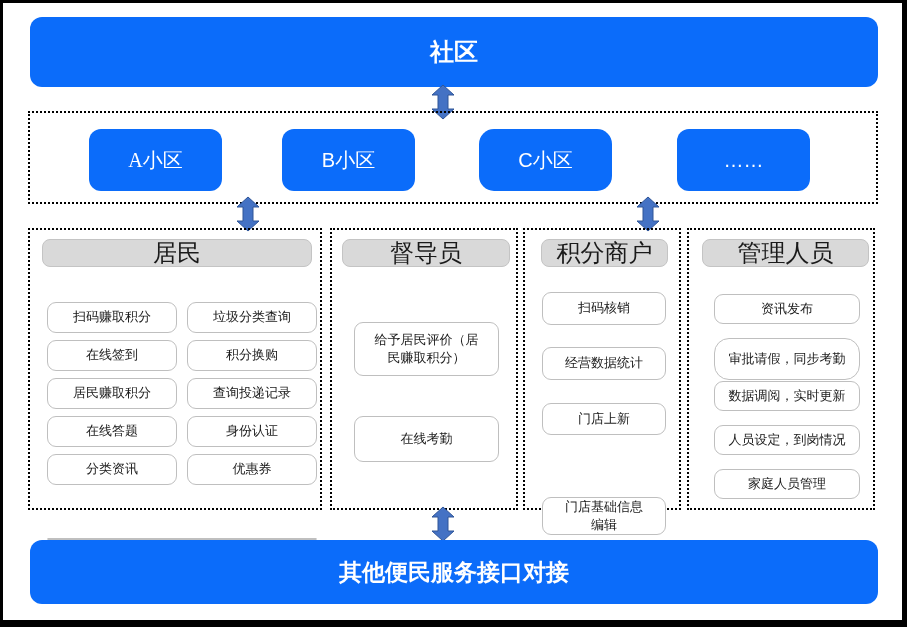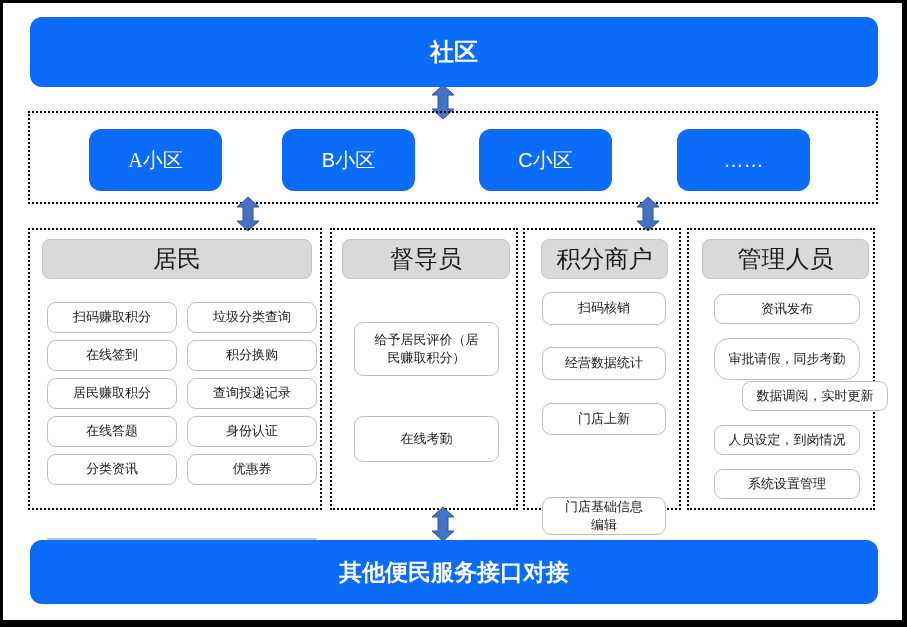--- a/index.html
+++ b/index.html
@@ -28,21 +28,21 @@
     background:#0b6cfa; border-radius:12px;
     display:flex; align-items:center; justify-content:center;
     color:#fff; font-size:20px;
   }
   .col { top:225px; height:282px; }
   .col-residents   { left:25px;  width:294px; }
   .col-supervisors { left:327px; width:188px; }
   .col-merchants   { left:520px; width:158px; }
   .col-admins      { left:684px; width:188px; }
   .colhead {
-    position:absolute; top:9px; height:40px;
+    position:absolute; top:9px; height:28px;
     background:#d9d9d9; border:1px solid #c4c4c4; border-radius:8px;
     display:flex; align-items:center; justify-content:center;
     font-size:24px; color:#1a1a1a;
   }
   .item {
     position:absolute; background:#fff;
     border:1px solid #bfbfbf; border-radius:9px;
     display:flex; align-items:center; justify-content:center;
     font-size:13px; color:#1a1a1a; text-align:center;
     line-height:1.4; overflow:hidden;
@@ -71,21 +71,21 @@
     <path d="M12 1 L23 11 H17 V25 H23 L12 35 L1 25 H7 V11 H1 Z" fill="#4472c4" stroke="#2f5597" stroke-width="1" stroke-linejoin="round"></path>
   </svg>
 
   <div class="dotbox districts">
     <div class="pill" style="left:59px;font-family:Liberation Serif, serif;">
       <span>A小区</span>
     </div>
     <div class="pill" style="left:252px;">
       <span>B小区</span>
     </div>
-    <div class="pill" style="left:449px;">
+    <div class="pill" style="left:449px;border-radius:15px;">
       <span>C小区</span>
     </div>
     <div class="pill" style="left:647px;">
       <span>……</span>
     </div>
   </div>
 
   <svg class="arrow" style="left:233px; top:193px;" viewBox="0 0 24 36">
     <path d="M12 1 L23 11 H17 V25 H23 L12 35 L1 25 H7 V11 H1 Z" fill="#4472c4" stroke="#2f5597" stroke-width="1" stroke-linejoin="round"></path>
   </svg>
@@ -133,23 +133,23 @@
       <span class="wrap-shop">门店基础信息编辑</span>
     </div>
   </div>
 
   <div class="dotbox col col-admins">
     <div class="colhead" style="left:13px; width:167px;">
       <span>管理人员</span>
     </div>
     <div class="item" style="left:25px; top:64px;  width:146px; height:30px;">资讯发布</div>
     <div class="item" style="left:25px; top:108px; width:146px; height:42px;border-radius:15px;">审批请假，同步考勤</div>
-    <div class="item" style="left:25px; top:151px; width:146px; height:30px;margin-left:28px;">数据调阅，实时更新</div>
+    <div class="item" style="left:25px; top:151px; width:146px; height:30px;">数据调阅，实时更新</div>
     <div class="item" style="left:25px; top:195px; width:146px; height:30px;">人员设定，到岗情况</div>
-    <div class="item" style="left:25px; top:239px; width:146px; height:30px;">系统设置管理</div>
+    <div class="item" style="left:25px; top:239px; width:146px; height:30px;">家庭人员管理</div>
   </div>
 
   <svg class="arrow" style="left:428px; top:503px;" viewBox="0 0 24 36">
     <path d="M12 1 L23 11 H17 V25 H23 L12 35 L1 25 H7 V11 H1 Z" fill="#4472c4" stroke="#2f5597" stroke-width="1" stroke-linejoin="round"></path>
   </svg>
 
   <div class="bar bottom">
     <span>其他便民服务接口对接</span>
   </div>
 

